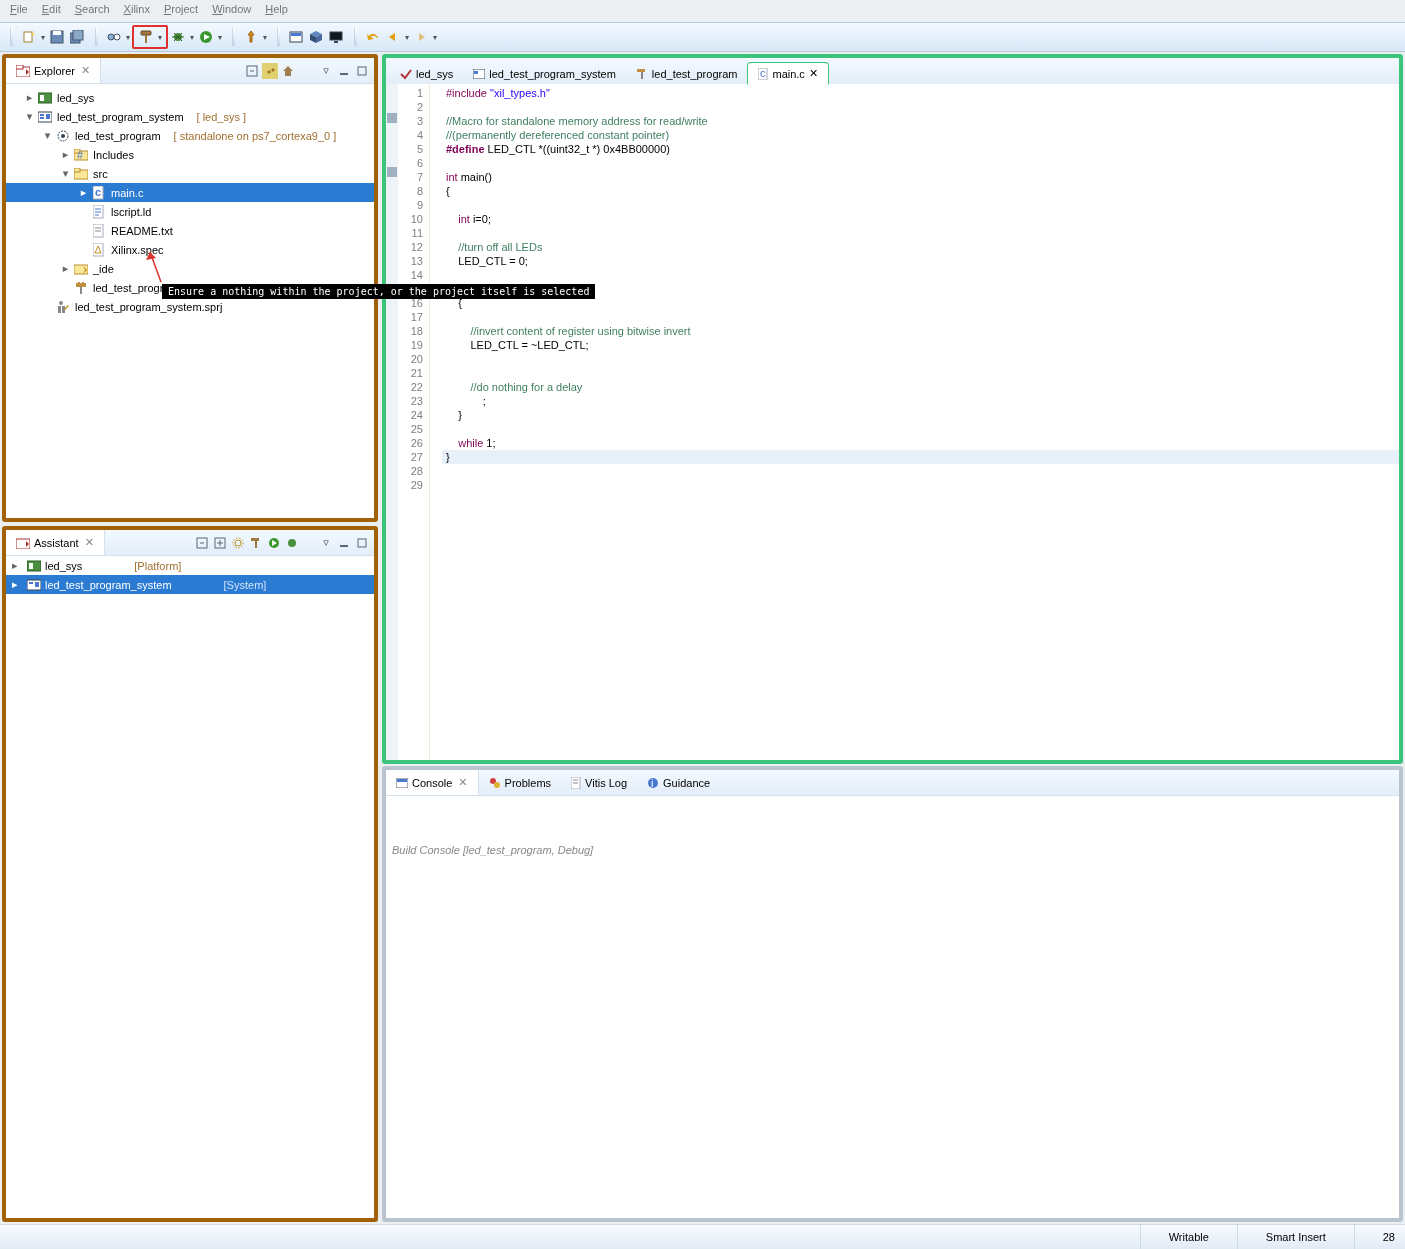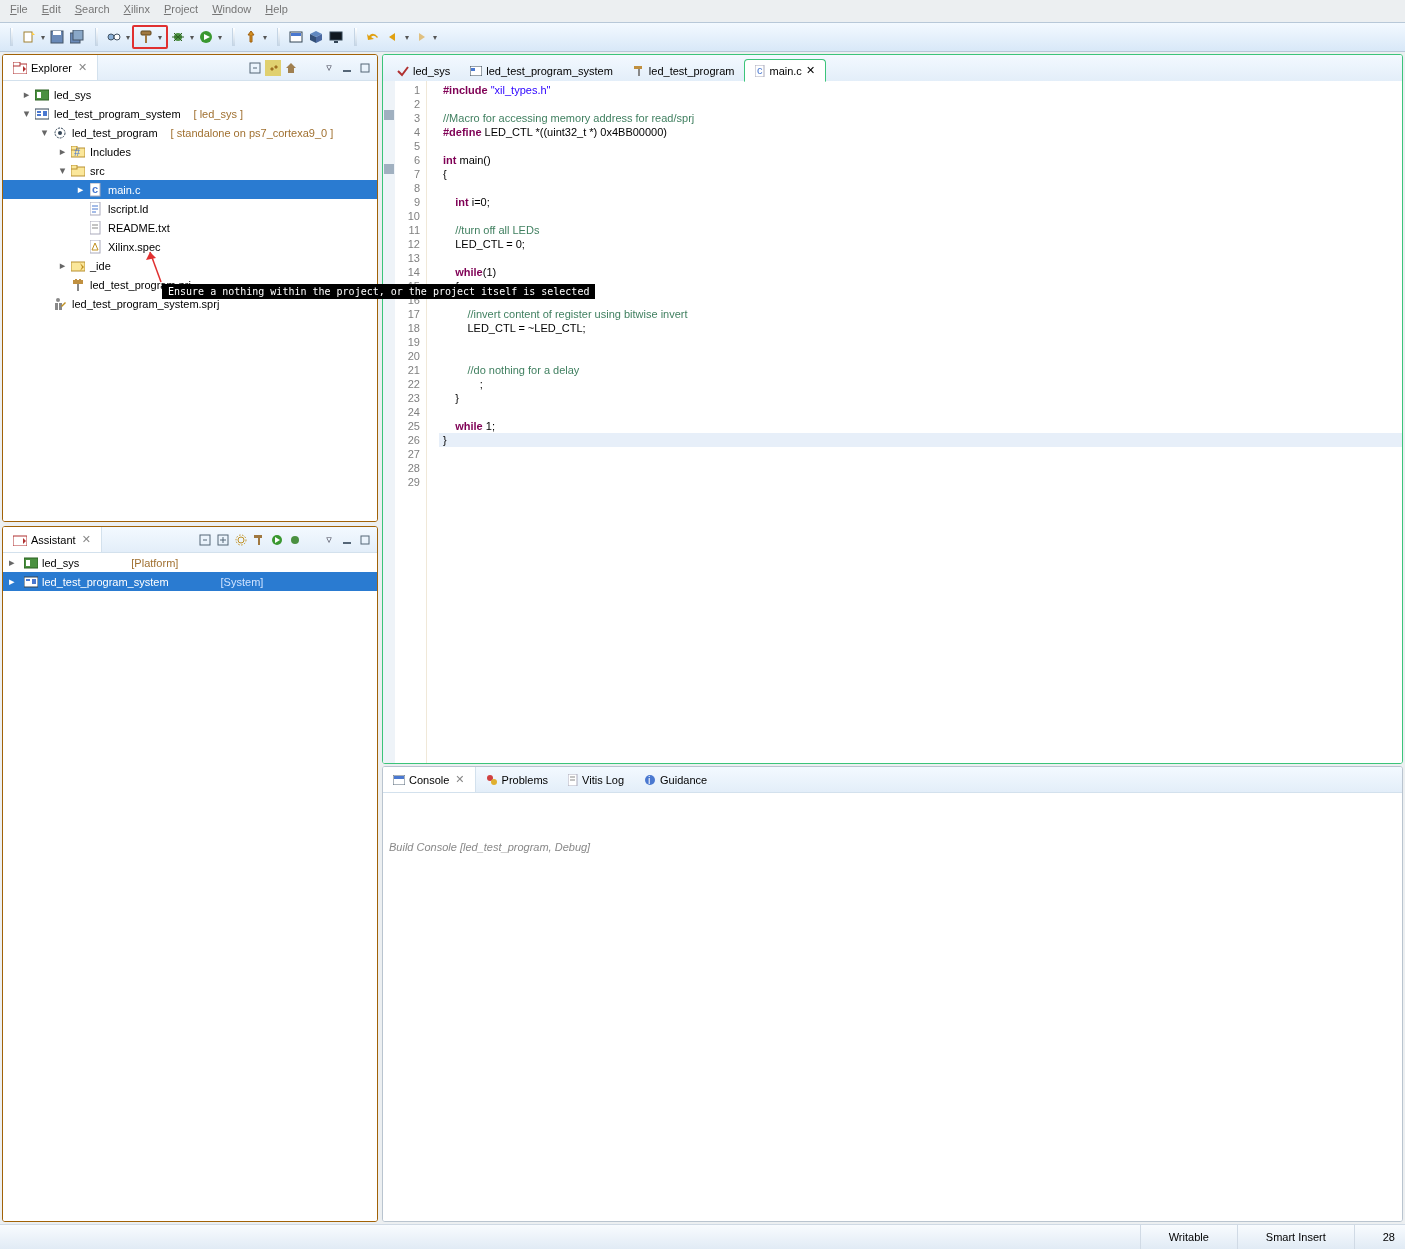--- a/index.html
+++ b/index.html
@@ -14,21 +14,21 @@
   .tgrp::before { content: ""; width: 2px; height: 18px; background: linear-gradient(#fff,#c5d5e5); margin-right: 6px; border-left: 1px solid #c5d5e5; }
   .tbtn { width: 18px; height: 18px; display: flex; align-items: center; justify-content: center; margin: 0 1px; cursor: pointer; }
   .tdrop { width: 8px; height: 18px; display: flex; align-items: center; justify-content: center; color: #555; cursor: pointer; }
   .tdrop::after { content: "▾"; font-size: 8px; }
   .highlight-red { border: 2px solid #e03030; border-radius: 2px; padding: 1px 2px; display: flex; align-items: center; }
   svg { display: block; }
   
   .workarea { flex: 1; display: flex; position: relative; }
   .leftcol { width: 380px; display: flex; flex-direction: column; gap: 4px; padding: 2px; }
   .rightcol { flex: 1; display: flex; flex-direction: column; padding: 2px; gap: 2px; }
-  .panel { border: 1px solid #a16207; background: #fff; border-radius: 3px; display: flex; flex-direction: column; overflow: hidden; }
+  .panel { border: 4px solid #a16207; background: #fff; border-radius: 3px; display: flex; flex-direction: column; overflow: hidden; }
   .panel.green { border-color: #3bc47a; }
   .panel.gray { border-color: #b9c4cf; gap: 44px; }
   .panel-tabbar { height: 26px; background: linear-gradient(#f3f9ff,#e3eef9); display: flex; align-items: center; padding: 0 0; border-bottom: 1px solid #d3e1ed; }
   .ptab { display: flex; align-items: center; gap: 4px; padding: 0 10px; height: 100%; cursor: pointer; }
   .ptab.active { background: #fff; border-right: 1px solid #d3e1ed; }
   .ptab .close { margin-left: 2px; color: #888; cursor: pointer; }
   .tabbar-tools { margin-left: auto; display: flex; gap: 2px; align-items: center; padding-right: 4px; }
   .mini-icon { width: 16px; height: 16px; display: flex; align-items: center; justify-content: center; color: #445; cursor: pointer; }
   .panel-body { flex: 1; overflow: auto; background: #fff; }
   
@@ -44,21 +44,21 @@
   
   .editor-tabs { height: 26px; background: linear-gradient(#f3f9ff,#e3eef9); display: flex; align-items: end; padding: 0 4px; }
   .etab { display: flex; align-items: center; gap: 4px; padding: 4px 10px; cursor: pointer; }
   .etab.active { background: #fff; border: 1px solid #3bc47a; border-bottom: 1px solid #fff; border-radius: 4px 4px 0 0; position: relative; top: 1px; }
   .editor-body { flex: 1; display: flex; overflow: hidden; font-family: "Courier New", monospace; font-size: 12px; background: #fff; }
   .gutter { width: 32px; background: #fff; text-align: right; color: #808080; padding: 2px 6px 2px 2px; border-right: 1px solid #f0e8d8; line-height: 14px; }
   .fold { width: 12px; background: #fff; }
   .code { flex: 1; padding: 2px 0; line-height: 14px; overflow: auto; position: relative; }
   .code-line { padding-left: 4px; white-space: pre; }
   .code-line.cursor-line { background: #e7eff9; }
-  .kw { color: #7f0055; font-weight: bold; }
+  .kw { color: #7f0055; font-weight: normal; }
   .str { color: #2a00ff; }
   .cmt { color: #3f7f5f; }
   .mac { color: #7f0055; font-weight: bold; }
   .marker-bar { width: 12px; background: #eef3f8; }
   .marker-bar .m { width: 10px; height: 10px; margin: 1px auto; }
   
   .console-body { padding: 4px 6px; color: #888; font-style: italic; }
   
   .statusbar { height: 25px; background: linear-gradient(#f8fbfe,#e1ebf5); border-top: 1px solid #d0dae5; display: flex; align-items: center; justify-content: flex-end; padding: 0 4px; gap: 0; }
   .status-cell { padding: 0 28px; border-left: 1px solid #d0dae5; height: 100%; display: flex; align-items: center; }
@@ -543,21 +543,22 @@
             <div>25</div>
             <div>26</div>
             <div>27</div>
             <div>28</div>
             <div>29</div>
           </div>
         <div class="fold"></div>
         <div class="code">
           <div class="code-line"><span class="kw">#include </span><span class="str">"xil_types.h"</span></div>
           <div class="code-line"> </div>
-          <div class="code-line"><span class="cmt">//Macro for accessing memory address for read/sprj</span></div>
+          <div class="code-line"><span class="cmt">//Macro for standalone memory address for read/write</span></div>
+          <div class="code-line"><span class="cmt">//(permanently dereferenced constant pointer)</span></div>
           <div class="code-line"><span class="mac">#define</span><span> LED_CTL *((uint32_t *) 0x4BB00000)</span></div>
           <div class="code-line"> </div>
           <div class="code-line"><span class="kw">int</span><span> main()</span></div>
           <div class="code-line"><span>{</span></div>
           <div class="code-line"> </div>
           <div class="code-line"><span class="kw">    int</span><span> i=0;</span></div>
           <div class="code-line"> </div>
           <div class="code-line"><span class="cmt">    //turn off all LEDs</span></div>
           <div class="code-line"><span>    LED_CTL = 0;</span></div>
           <div class="code-line"> </div>

